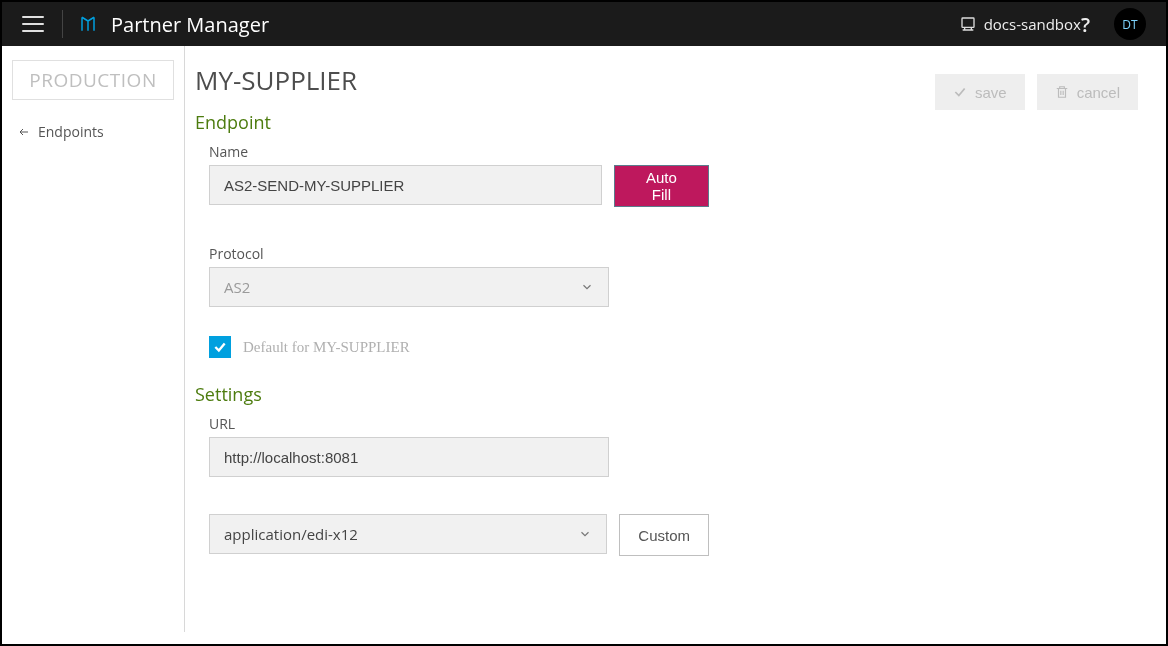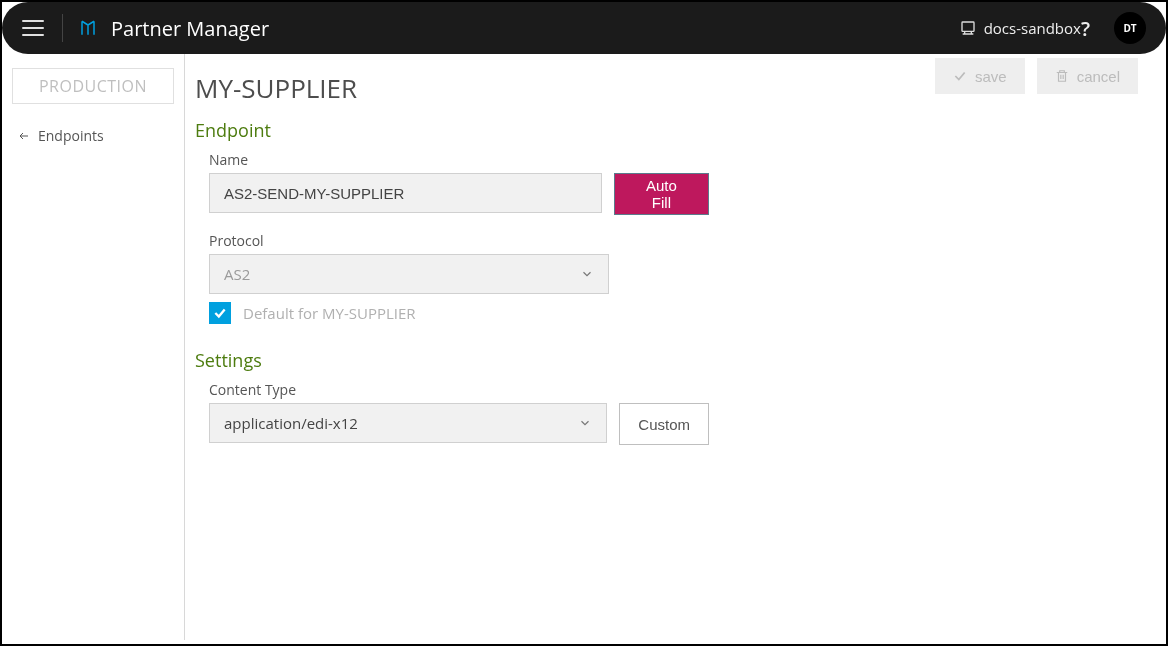--- a/index.html
+++ b/index.html
@@ -6,26 +6,25 @@
     body {
       font-family: 'Open Sans', -apple-system, BlinkMacSystemFont, "Segoe UI", Roboto, sans-serif;
       background: #fff;
       width: 1168px;
       height: 646px;
       border: 2px solid #000;
       overflow: hidden;
     }
     .topbar {
       background: #1b1b1b;
-      height: 52px;
+      height: 44px;
       display: flex;
       align-items: center;
       padding: 0 20px;
       color: #fff;
-      border-radius: 26px;
     }
     .hamburger {
       display: flex;
       flex-direction: column;
       justify-content: center;
       gap: 5px;
       width: 22px;
       height: 22px;
       cursor: pointer;
       margin-right: 18px;
@@ -55,42 +54,42 @@
     }
     .spacer { flex: 1; }
     .env-icon { width: 16px; height: 16px; margin-right: 8px; color: #ddd; }
     .env-label { font-size: 15px; color: #eee; }
     .help-icon { font-size: 20px; color: #eee; margin-right: 24px; font-weight: 600; cursor: pointer; }
     .avatar {
       width: 32px;
       height: 32px;
       border-radius: 50%;
       background: #000;
-      color: #ffffff;
+      color: #7dd3fc;
       display: flex;
       align-items: center;
       justify-content: center;
-      font-size: 10px;
-      font-weight: 700;
+      font-size: 12px;
+      font-weight: 400;
       cursor: pointer;
     }
     .body-area {
       display: flex;
       height: calc(100% - 56px);
     }
     .sidebar {
       width: 183px;
       border-right: 1px solid #d8d8d8;
       padding: 14px 10px;
       flex-shrink: 0;
     }
     .env-badge {
       border: 1px solid #e0e0e0;
       color: #bfbfbf;
-      font-size: 16px;
+      font-size: 19px;
       letter-spacing: 0.5px;
       text-align: center;
       padding: 6px 0;
       margin-bottom: 20px;
     }
     .back-link {
       display: flex;
       align-items: center;
       color: #555;
       font-size: 14px;
@@ -112,21 +111,21 @@
     }
     .section-title {
       font-size: 18px;
       color: #4d7c0f;
       font-weight: 400;
       margin-top: 12px;
       margin-bottom: 8px;
     }
     .field {
       margin-left: 14px;
-      margin-bottom: 16px;
+      margin-bottom: 37px;
       width: 500px;
     }
     .field-label {
       font-size: 14px;
       color: #555;
       margin-bottom: 4px;
     }
     .input-row {
       display: flex;
       align-items: stretch;
@@ -170,24 +169,24 @@
       height: 22px;
       background: #00a0df;
       display: flex;
       align-items: center;
       justify-content: center;
       color: #fff;
       margin-right: 12px;
       cursor: pointer;
     }
     .checkbox svg { width: 14px; height: 14px; }
-    .checkbox-label { font-size: 15px; color: #b0b0b0; }
+    .checkbox-label { font-size: 15px; color: #b0b0b0; font-family: Liberation Serif, serif; }
     .actions {
       position: absolute;
-      top: 4px;
+      top: 28px;
       right: 28px;
       display: flex;
       gap: 12px;
     }
     .action-btn {
       background: #eeeeee;
       color: #bcbcbc;
       border: none;
       height: 36px;
       padding: 0 18px;
@@ -283,23 +282,26 @@
       <div class="checkbox">
         <svg viewBox="0 0 24 24" fill="none" stroke="currentColor" stroke-width="4">
           <path d="M4 12 L10 18 L20 6"></path>
         </svg>
       </div>
       <span class="checkbox-label">Default for MY-SUPPLIER</span>
     </div>
 
     <div class="section-title">Settings</div>
 
-
     <div class="field">
-      <div class="field-label">Content Type</div>
+      <div class="field-label">URL</div>
+      <input class="text-input" type="text" value="http://localhost:8081" style="">
+    </div>
+
+    <div class="field">
       <div class="input-row">
         <div class="select">
           <span>application/edi-x12</span>
           <svg class="chevron-down" width="14" height="14" viewBox="0 0 24 24" fill="none" stroke="currentColor" stroke-width="2">
             <path d="M6 9 L12 15 L18 9"></path>
           </svg>
         </div>
         <button class="btn btn-custom">Custom</button>
       </div>
     </div>

